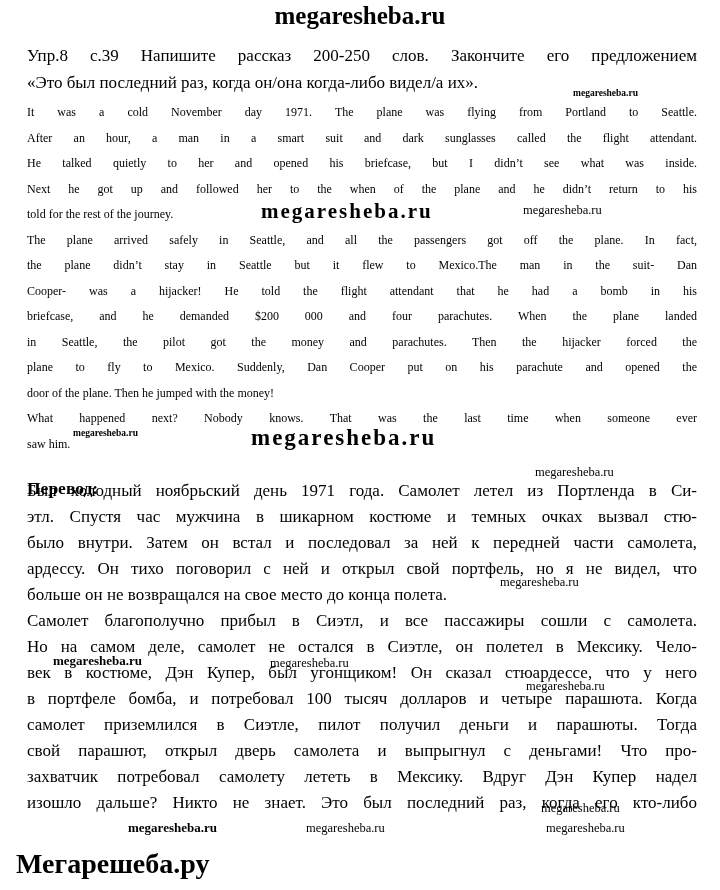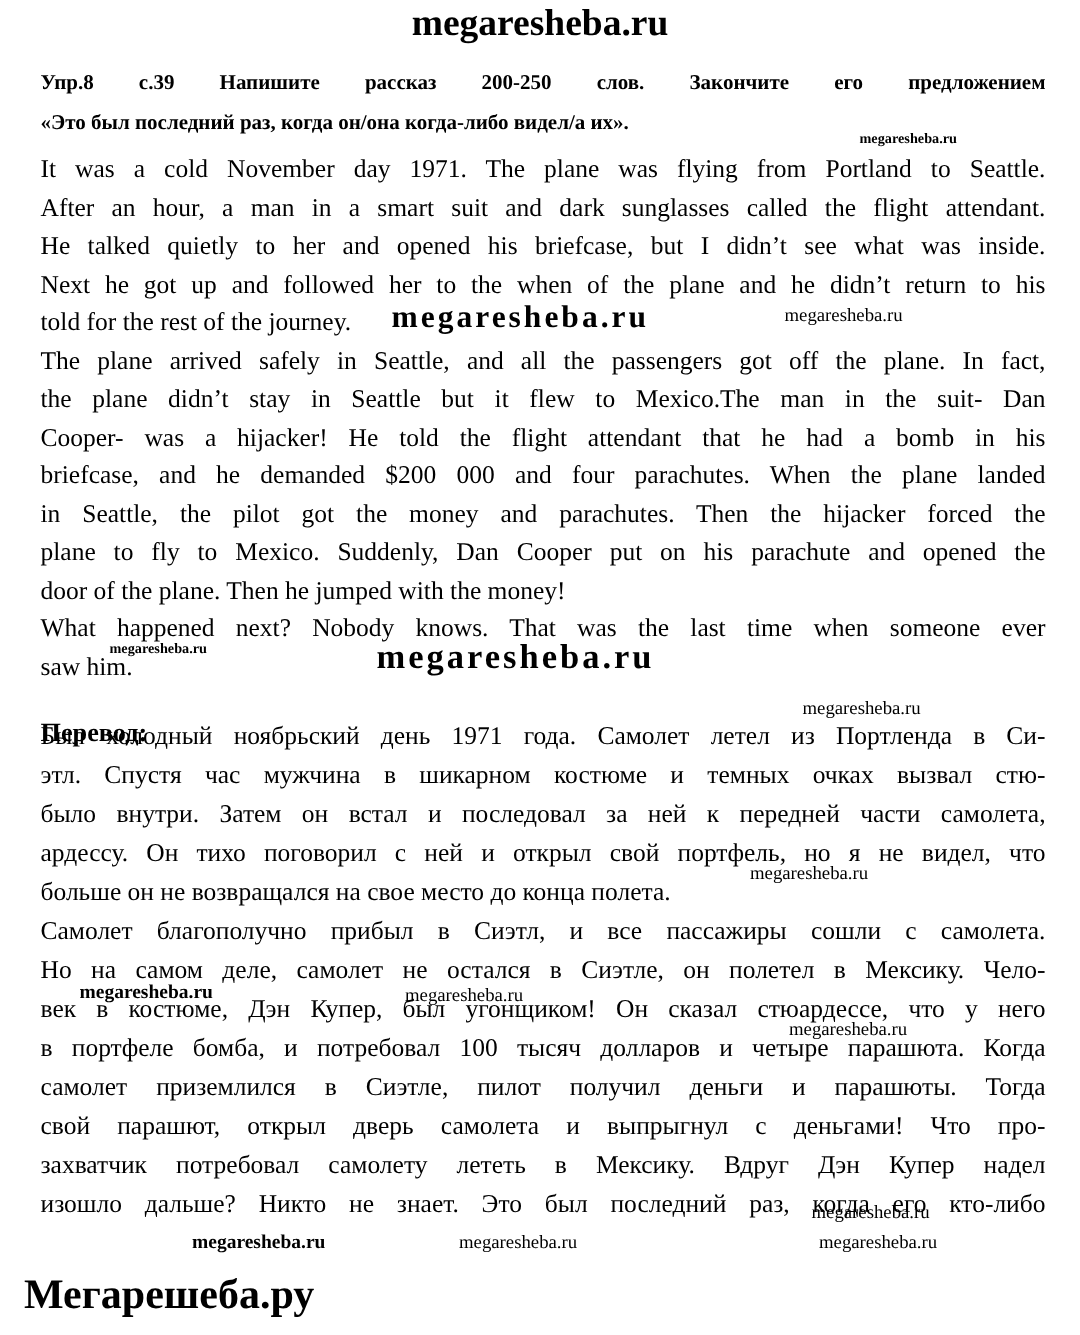--- a/index.html
+++ b/index.html
@@ -17,22 +17,22 @@
     position: absolute; top: 2px; left: 0; width: 100%;
     text-align: center; font-weight: bold; font-size: 25px;
   }
   .brand-footer {
     position: absolute; top: 848px; left: 16px; width: 100%;
     text-align: left; font-weight: bold; font-size: 28px;
   }
 
   .textcol { position: absolute; left: 27px; width: 670px; }
 
-  .task-block { top: 42px; font-weight: bold; font-size: 14px; line-height: 27px; }
-  .story-block { top: 100px; font-size: 17px; line-height: 25.5px; }
+  .task-block { top: 42px; font-weight: normal; font-size: 17px; line-height: 27px; }
+  .story-block { top: 100px; font-size: 12px; line-height: 25.5px; }
   .trans-heading {
     position: absolute; left: 27px; top: 450px;
     font-weight: bold; font-size: 17.5px; margin-top: 28px;
   }
   .trans-block { top: 478px; font-size: 17px; line-height: 26px; }
 
   .tline {
     white-space: nowrap;
     text-align: justify;
     text-align-last: justify;

